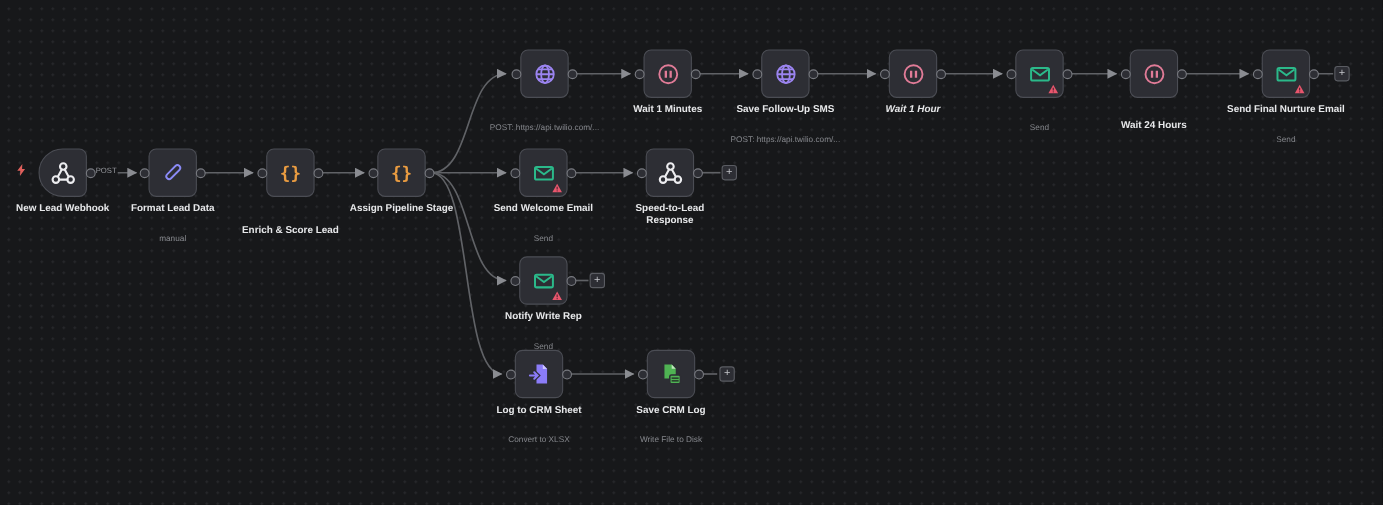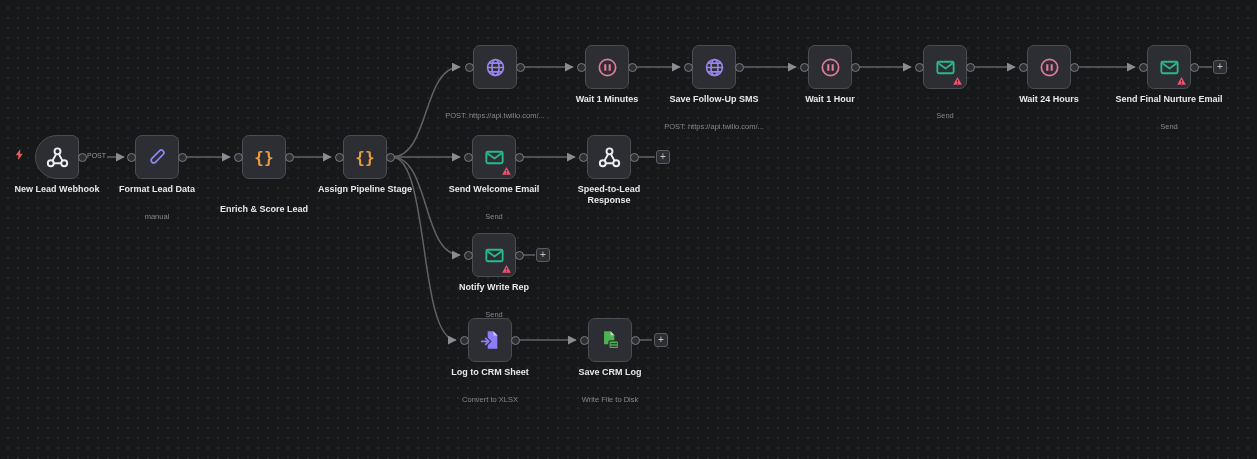--- a/index.html
+++ b/index.html
@@ -190,21 +190,21 @@
           <svg viewBox="0 0 24 24" width="23" height="23">
             <g fill="none" stroke="#e07b97">
               <circle cx="12" cy="12" r="8.5" stroke-width="1.8"></circle>
               <path d="M9.7 8.6v6.8M14.3 8.6v6.8" stroke-width="2.2"></path>
             </g>
           </svg>
         </span>
         <span class="port in"></span>
         <span class="port out"></span>
       </div>
-      <div class="labelwrap" style="left: 745px; top: 94px;">
+      <div class="labelwrap" style="left: 745px; top: 94px; font-style: italic;">
         <div class="nlabel">Wait 1 Hour</div>
       </div>
       <div class="node" style="left: 923px; top: 45px;">
         <span class="icon">
           <svg viewBox="0 0 24 24" width="23" height="23">
             <g fill="none" stroke="#2bb98a" stroke-width="1.9">
               <rect x="3.5" y="6" width="17" height="12" rx="1.6"></rect>
               <path d="M4.5 7.5 12 13l7.5-5.5"></path>
             </g>
           </svg>
@@ -225,21 +225,21 @@
           <svg viewBox="0 0 24 24" width="23" height="23">
             <g fill="none" stroke="#e07b97">
               <circle cx="12" cy="12" r="8.5" stroke-width="1.8"></circle>
               <path d="M9.7 8.6v6.8M14.3 8.6v6.8" stroke-width="2.2"></path>
             </g>
           </svg>
         </span>
         <span class="port in"></span>
         <span class="port out"></span>
       </div>
-      <div class="labelwrap" style="left: 964px; top: 94px;">
+      <div class="labelwrap" style="left: 964px; top: 108px;">
         <div class="nlabel">Wait 24 Hours</div>
       </div>
       <div class="node" style="left: 1147px; top: 45px;">
         <span class="icon">
           <svg viewBox="0 0 24 24" width="23" height="23">
             <g fill="none" stroke="#2bb98a" stroke-width="1.9">
               <rect x="3.5" y="6" width="17" height="12" rx="1.6"></rect>
               <path d="M4.5 7.5 12 13l7.5-5.5"></path>
             </g>
           </svg>

